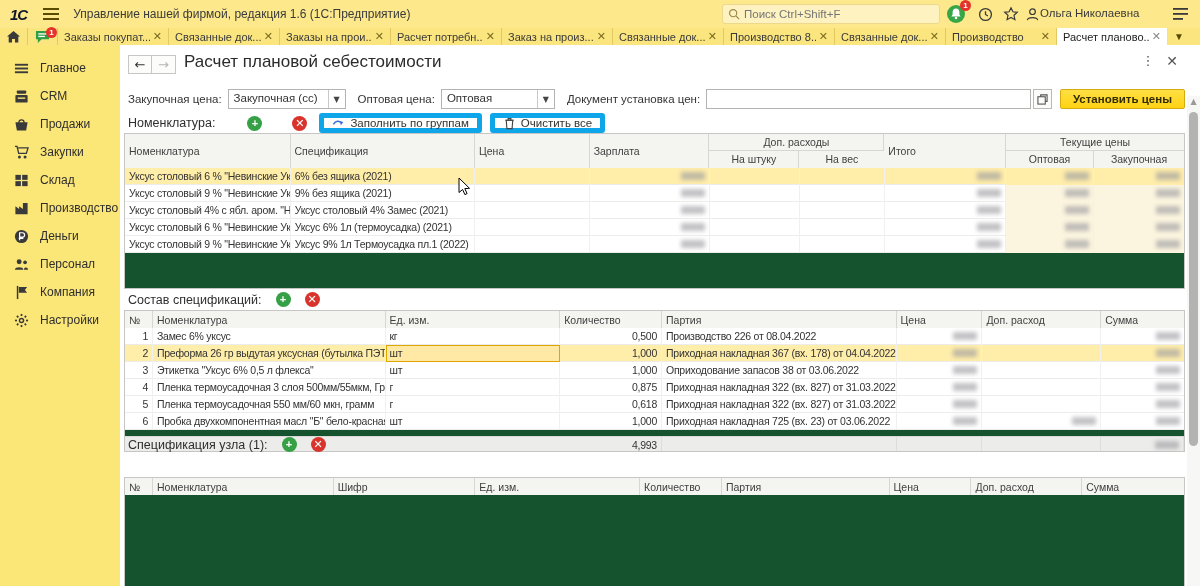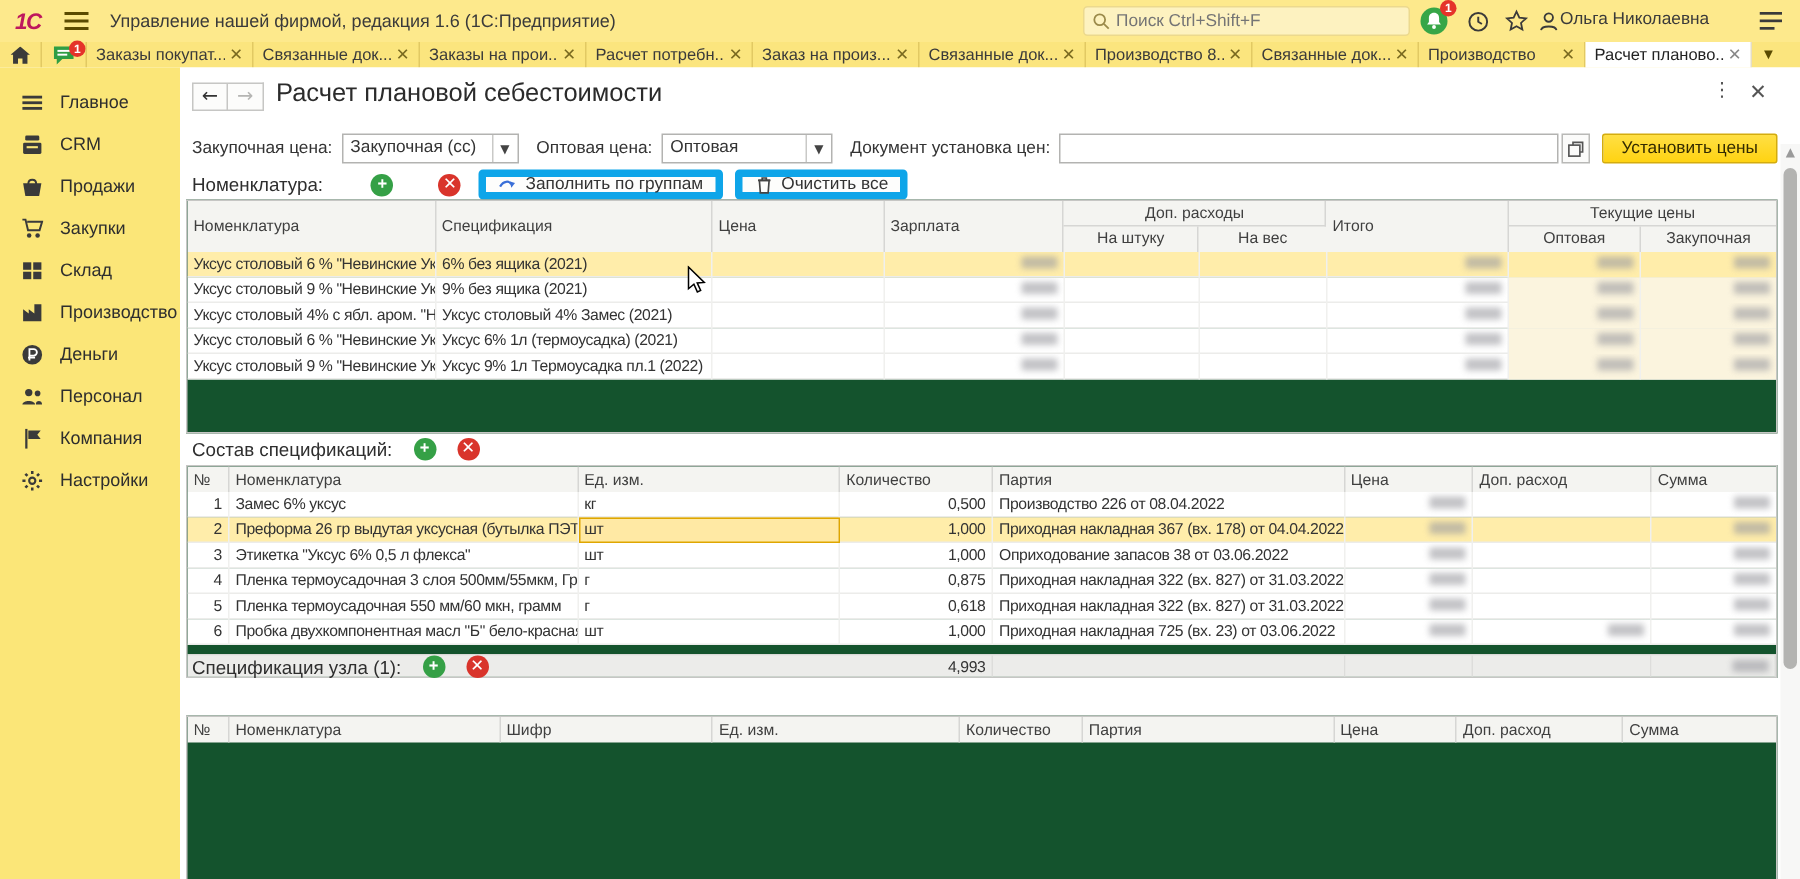--- a/index.html
+++ b/index.html
@@ -3,21 +3,21 @@
 <meta charset="utf-8">
 <style>
   * { margin:0; padding:0; box-sizing:border-box; }
   html,body { width:1200px; height:586px; overflow:hidden; }
   body { font-family:"Liberation Sans","DejaVu Sans",sans-serif; color:#333; }
   #app { position:relative; width:1200px; height:586px; background:#fff; overflow:hidden; }
 
   
   .topbar { position:absolute; left:0; top:0; width:1200px; height:28px;
     background:#fde98c; display:flex; align-items:center; }
-  .logo-1c { font-weight:bold; font-style:italic; color:#be185d; font-size:15px;
+  .logo-1c { font-weight:bold; font-style:italic; color:#0f172a; font-size:15px;
     margin-left:10px; letter-spacing:-1px; }
   .burger { width:16px; height:12px; margin-left:16px; display:flex; flex-direction:column; justify-content:space-between; cursor:pointer;}
   .burger i { display:block; height:2px; background:#5a4a00; }
   .app-title { font-size:12px; color:#3a3a3a; margin-left:14px; white-space:nowrap; }
   .searchbox { position:absolute; left:722px; top:4px; width:218px; height:20px;
     background:#fdf2c0; border:1px solid #ecd98e; border-radius:3px;
     display:flex; align-items:center; padding:0 5px; }
   .searchbox input { border:none; background:transparent; outline:none; font-size:11.5px;
     color:#8a8a8a; width:180px; font-family:inherit; }
   .tb-ico { position:absolute; top:4px; width:20px; height:20px; display:flex;
@@ -73,21 +73,21 @@
   .combo { height:20px; border:1px solid #b3b3b1; background:#fff; display:flex;
     align-items:stretch; margin-left:6px; cursor:pointer; }
   .combo .val { font-size:11.5px; padding:2px 6px 0 5px; flex:1; white-space:nowrap; overflow:hidden;}
   .combo .arr { width:17px; border-left:1px solid #c9c9c7; display:flex; align-items:center;
     justify-content:center; font-size:8px; color:#444; font-family:"DejaVu Sans",sans-serif;}
   .doc-input { height:20px; border:1px solid #b3b3b1; background:#fff; flex:1; margin-left:6px;
     font-size:11.5px; padding:0 4px; font-family:inherit; outline:none;}
   .icon-btn { width:19px; height:20px; border:1px solid #b9b9b7; background:#fbfbfa; margin-left:2px;
     display:flex; align-items:center; justify-content:center; cursor:pointer; }
   .btn-accent { height:20px; margin-left:8px; padding:0 12px; background:linear-gradient(#ffdf44,#ffd312);
-    border:1px solid #d4ac0e; border-radius:2px; font-size:11.5px; font-weight:normal;
+    border:1px solid #d4ac0e; border-radius:2px; font-size:11.5px; font-weight:bold;
     color:#332a00; cursor:pointer; white-space:nowrap; }
 
   
   .sec-bar { position:absolute; display:flex; align-items:center; }
   .sec-label { font-size:12.5px; color:#2e2e2e; white-space:nowrap; }
   .rnd { width:15px; height:15px; border-radius:50%; display:flex; align-items:center;
     justify-content:center; color:#fff; font-size:11px; line-height:15px; cursor:pointer;
     font-weight:bold; }
   .rnd.add { background:#35a046; }
   .rnd.del { background:#d9342b; }

